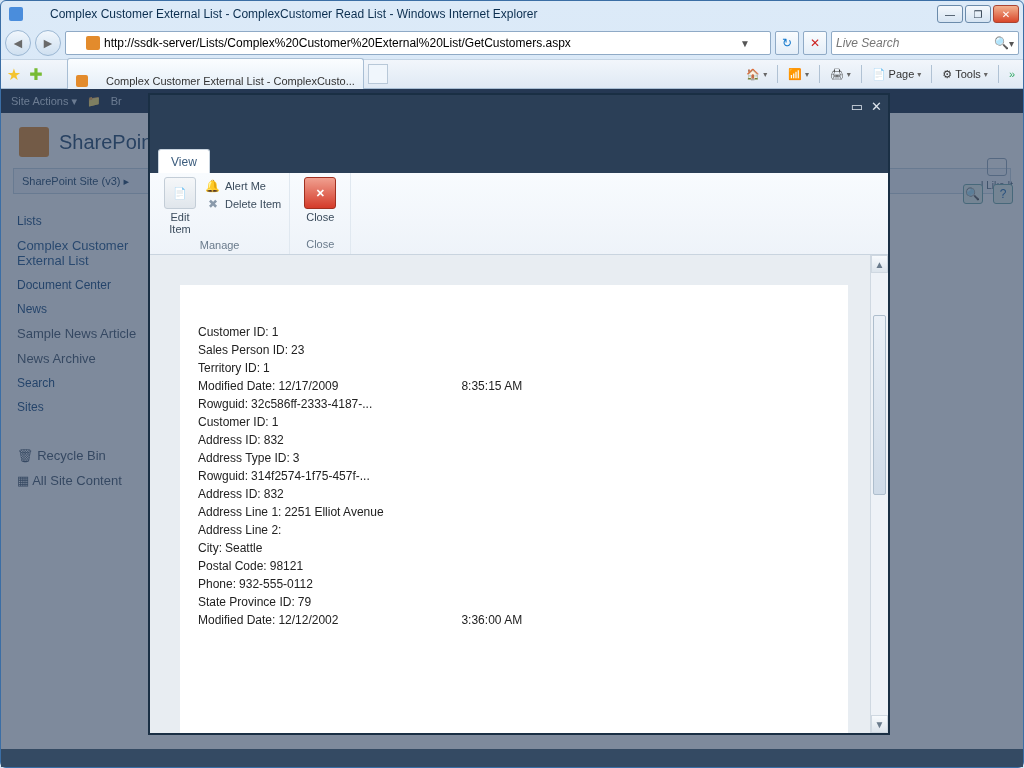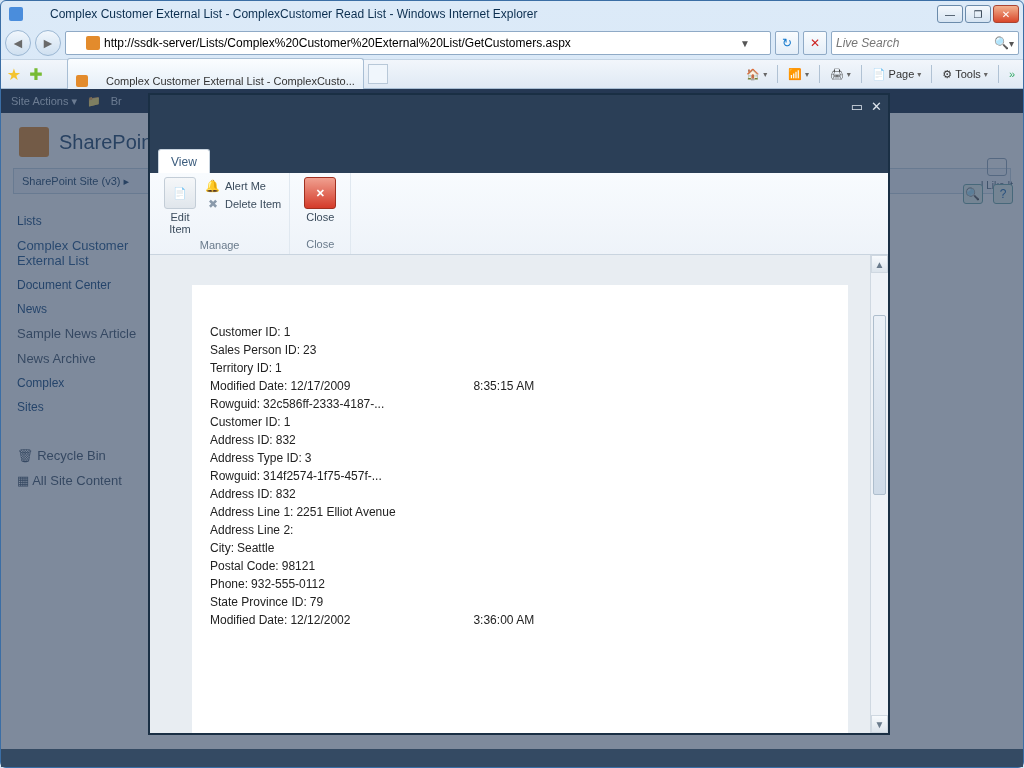--- a/index.html
+++ b/index.html
@@ -74,21 +74,21 @@
 .bigbtn.close .ico { background:linear-gradient(#f0a090,#d43b2a); border-color:#a03020; color:#fff; font-weight:bold; }
 .smallbtns { display:flex; flex-direction:column; gap:4px; padding-top:2px; }
 .smallbtn { display:flex; align-items:center; gap:5px; font-size:11px; color:#3a4b5c; }
 .smallbtn .sico { width:14px; height:14px; display:flex; align-items:center; justify-content:center; color:#8a9aab; font-size:12px; }
 
 .modal-body-wrap { flex:1; position:relative; background:#e8edf2; overflow:hidden; }
 .modal-scroll { position:absolute; right:0; top:0; bottom:0; width:18px; background:#eef2f7; border-left:1px solid #cfd8e1; }
 .modal-scroll .arrow { height:18px; display:flex; align-items:center; justify-content:center; color:#6a7b8c; font-size:10px; background:linear-gradient(#f7fafd,#dce4ec); border:1px solid #cfd8e1; }
 .modal-scroll .thumb { position:absolute; left:2px; right:2px; top:60px; height:180px; background:linear-gradient(#eaf0f7,#cfdbe8); border:1px solid #aebecd; border-radius:2px; }
 
-.detail-card { position:absolute; left:30px; top:30px; right:40px; bottom:0; background:#fff; padding:38px 18px 8px 18px;margin-left:12px; }
+.detail-card { position:absolute; left:30px; top:30px; right:40px; bottom:0; background:#fff; padding:38px 18px 8px 18px; }
 .row { display:flex; font-size:12px; color:#222; padding:2px 0; white-space:nowrap; }
 .row .k { }
 .row .v { padding-left:3px; }
 .row .v.mid { margin-left:120px; }
 
 
 .statusbar { height:18px; background:#344a63; }
 </style>
 </head>
 <body>
@@ -188,21 +188,21 @@
         <span>SharePoint Site (v3)  ▸</span>
       </div>
       <div class="sp-body">
         <div class="sp-side">
           <div class="h">Lists</div>
           <div class="itm">Complex Customer External List</div>
           <div class="h">Document Center</div>
           <div class="h">News</div>
           <div class="itm grey">Sample News Article</div>
           <div class="itm grey">News Archive</div>
-          <div class="h">Complex</div>
+          <div class="h">Search</div>
           <div class="h">Sites</div>
           <div style="height:20px;"></div>
           <div class="itm grey">🗑 <span>Recycle Bin</span></div>
           <div class="itm grey">▦ <span>All Site Content</span></div>
         </div>
       </div>
     </div>
 
     <div class="dim-overlay"></div>
 

